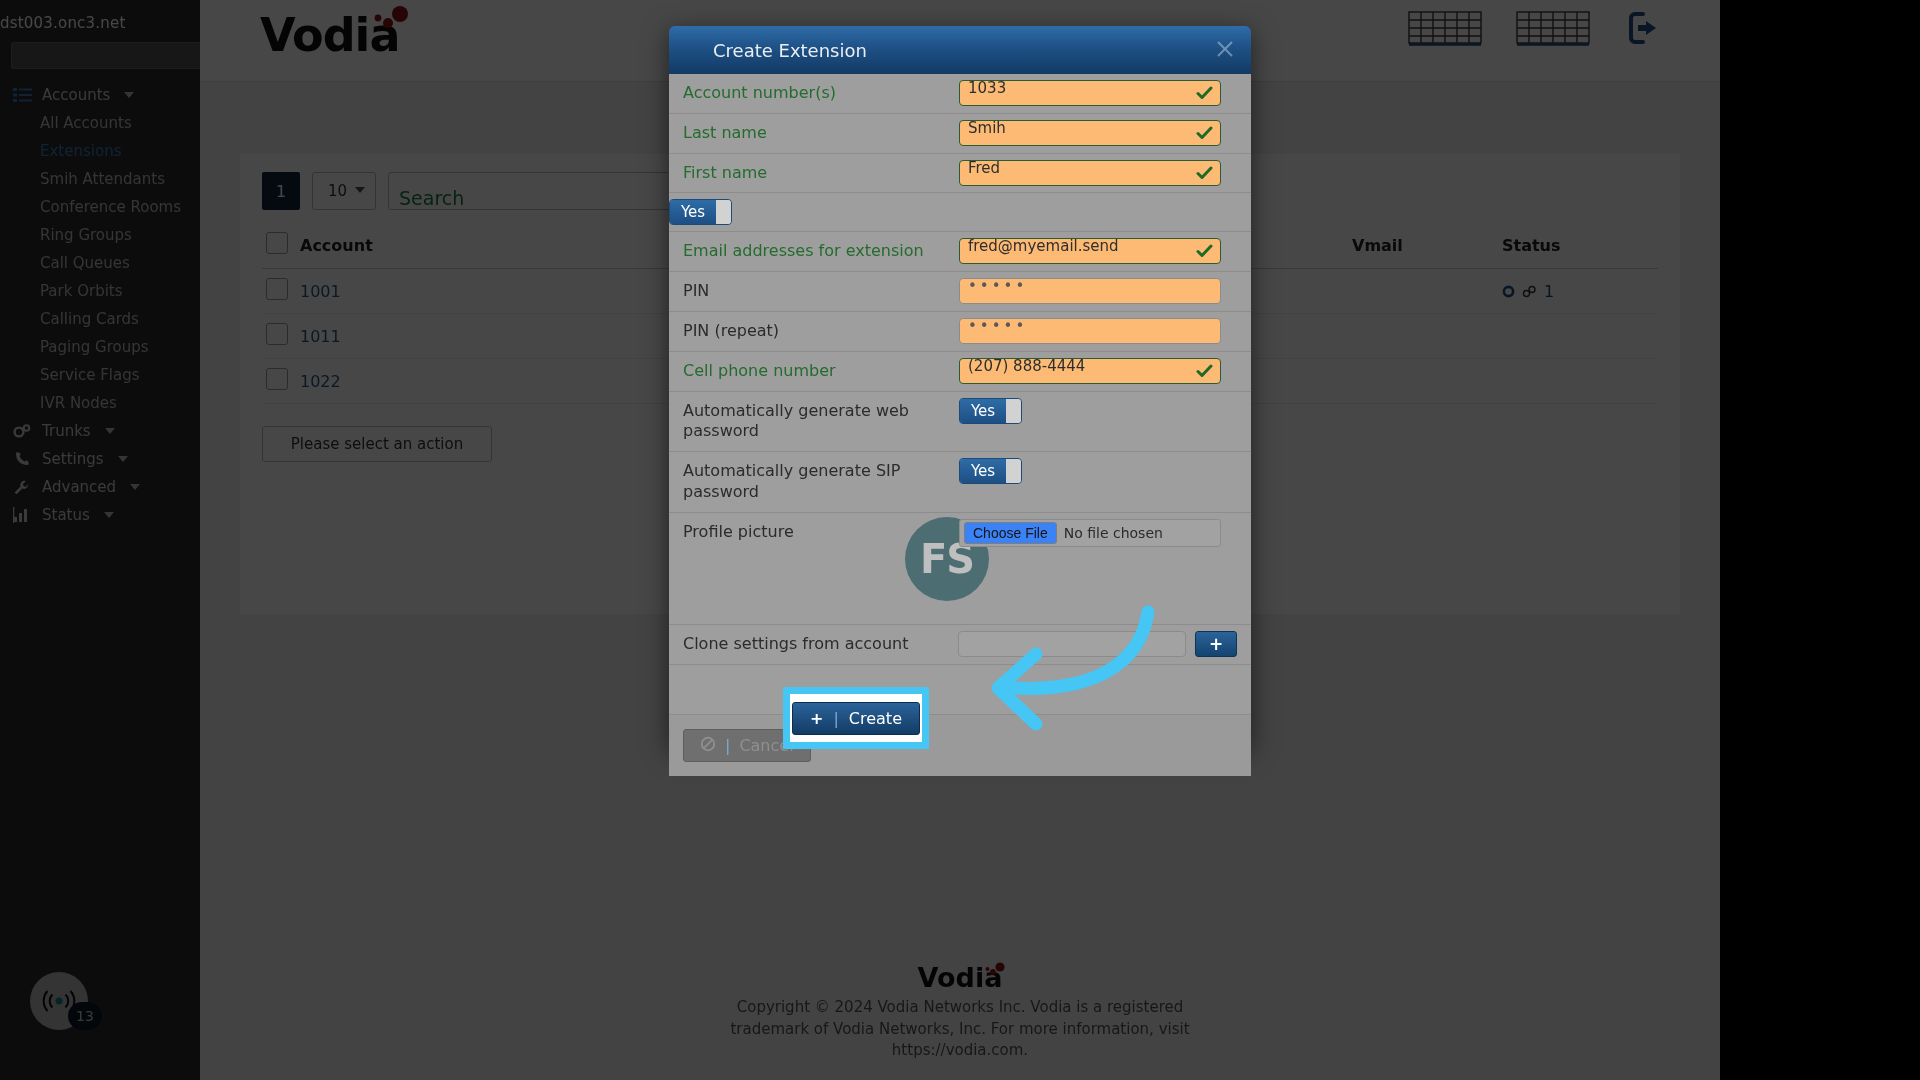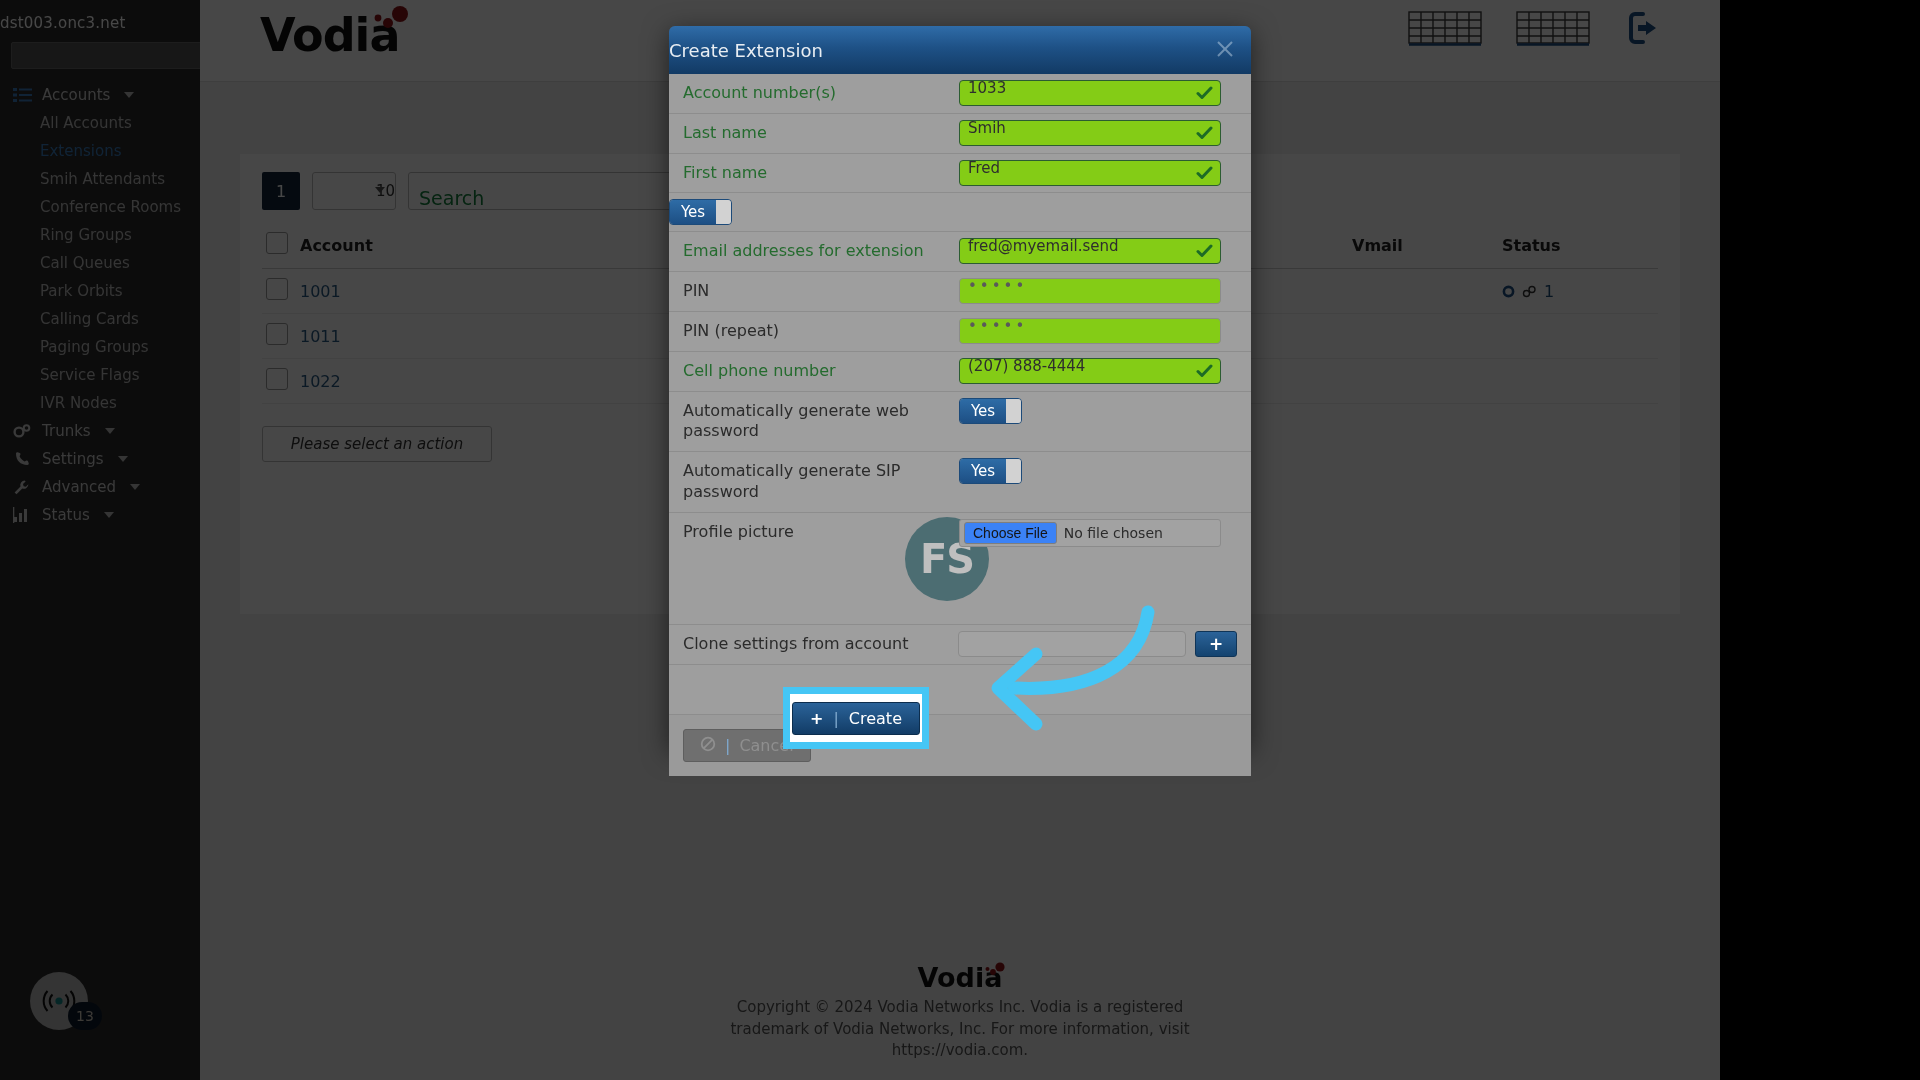--- a/index.html
+++ b/index.html
@@ -106,22 +106,22 @@
     min-height: 460px;
     padding: 18px 22px 26px 22px;
   }
   .toolbar { display: flex; align-items: center; gap: 12px; margin-bottom: 16px; }
   .page-btn {
     width: 38px; height: 38px; background: #123; color: #fff;
     display: flex; align-items: center; justify-content: center;
     font-size: 16px; border-radius: 2px; background: #12263b;
   }
   .sel {
-    height: 38px; width: 84px; border: 1px solid #bbb; border-radius: 3px; background: #fff;
-    display: flex; align-items: center; justify-content: flex-end; position: relative;
+    height: 38px; width: 64px; border: 1px solid #bbb; border-radius: 3px; background: #fff;
+    display: flex; align-items: center; justify-content: flex-start; position: relative;
     font-size: 15px; color: #333; padding-left: 15px;
   }
   .sel .dn {
     position: absolute; right: 10px; top: 14px;
     width: 0; height: 0; border-left: 5px solid transparent; border-right: 5px solid transparent;
     border-top: 6px solid #555;
   }
   .searchbox {
     height: 38px; width: 300px; border: 1px solid #bbb; border-radius: 3px; background: #fff;
     display: flex; align-items: flex-end; padding: 0 10px; color: #15803d; font-size: 19px;
@@ -140,21 +140,21 @@
   }
   .plus-sq {
     width: 17px; height: 17px; background: #1d4f7c; border-radius: 2px;
     display: inline-flex; align-items: center; justify-content: center; color: #fff;
     font-size: 13px; line-height: 1; font-weight: bold;
   }
   .status-cell { display: flex; align-items: center; gap: 7px; color: #1d4f7c; }
   .action-sel {
     margin-top: 22px; height: 36px; width: 230px; border: 1px solid #bbb; border-radius: 3px;
     background: #fff; display: flex; align-items: center; justify-content: center;
-    font-size: 15px; color: #333; font-style: italic;
+    font-size: 15px; color: #333;
   }
 
   
   #footer {
     position: absolute; left: 0; right: 0; bottom: 18px; text-align: center;
     font-size: 15px; color: #555; line-height: 1.45;
   }
   #footer .flogo { font-size: 27px; font-weight: bold; color: #111; position: relative; display: inline-block; }
   #footer .fdots { position: absolute; right: -4px; top: -5px; }
 
@@ -163,41 +163,41 @@
     position: absolute; left: 669px; top: 26px; width: 582px; height: 721px;
     z-index: 60;
     box-shadow: 0 6px 26px rgba(0,0,0,.55);
     border-radius: 6px 6px 2px 2px;
   }
   #modal-head {
     height: 48px; border-radius: 6px 6px 0 0;
     background: linear-gradient(to bottom, #2f6ca8 0%, #1e5186 45%, #123a64 100%);
     display: flex; align-items: center; position: relative;
   }
-  #modal-title { color: #e9eef3; font-size: 18px; padding-left: 0; }
+  #modal-title { color: #e9eef3; font-size: 18px; padding-left: 32px; margin-left: 12px; }
   #modal-close {
     position: absolute; right: 16px; top: 13px; width: 20px; height: 20px; opacity: .45;
   }
   #modal-body { background: #9e9e9e; padding: 0; height: 640px; }
   .frow {
     display: flex; align-items: flex-start;
     border-bottom: 1px solid #8d8d8d;
     min-height: 38px;
     padding: 0;
   }
   .frow .lbl {
     width: 290px; font-size: 16px; color: #2b2b2b;
     padding: 9px 0 9px 14px; line-height: 1.3;
   }
   .frow .lbl.green { color: #246b2e; }
   .frow .ctl { flex: 1; padding: 6px 14px 6px 0; position: relative; }
 
   .tinput {
     position: relative; width: 262px; height: 26px;
-    background: #84cc16; border: 1px solid #8b8b8b; border-radius: 4px;
+    background: #fdba74; border: 1px solid #8b8b8b; border-radius: 4px;
     display: flex; align-items: center; padding: 0 26px 10px 8px;
     font-size: 15px; color: #2e2e2e;
   }
   .tinput.ok { border: 1px solid #2c5c32; }
   .tinput .chk { position: absolute; right: 7px; top: 4px; }
   .tinput .dots { letter-spacing: 3px; font-size: 15px; color: #5a5a5a; }
 
   .toggle {
     width: 63px; height: 26px; border-radius: 4px; overflow: hidden;
     display: flex; border: 1px solid #1c4a79;

